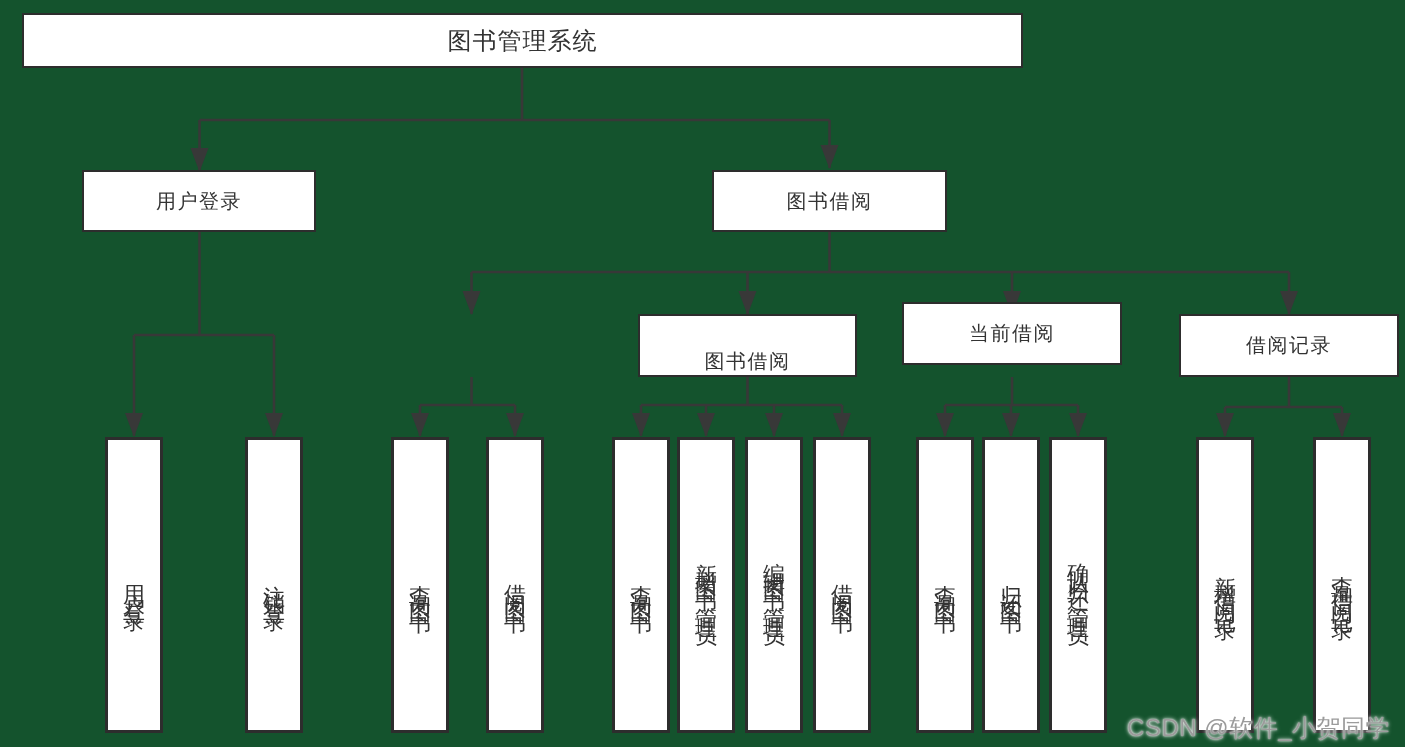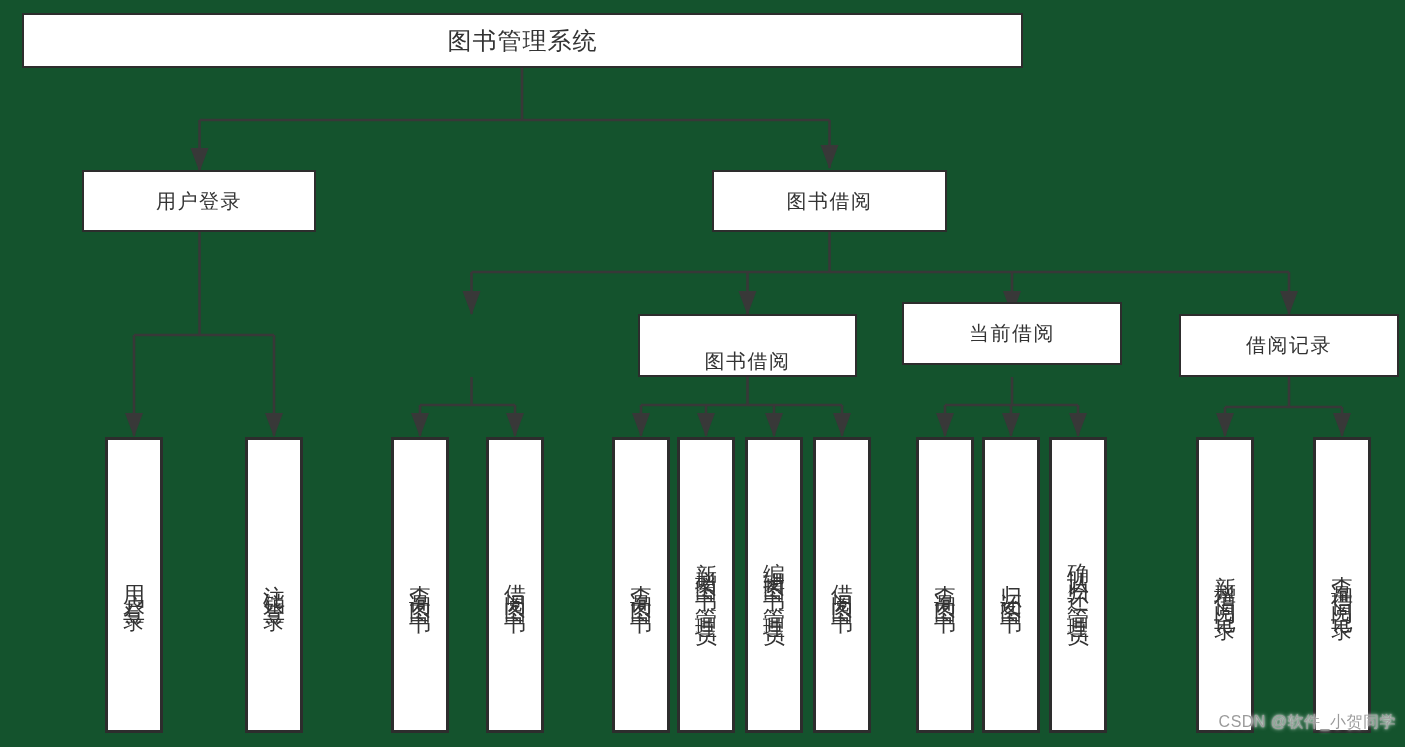--- a/index.html
+++ b/index.html
@@ -44,23 +44,23 @@
   }
   .box.v span {
     writing-mode: vertical-rl;
     text-orientation: mixed;
     font-size: 22px;
     letter-spacing: 9px;
     line-height: 1;
   }
   .watermark {
     position: absolute;
-    right: 9px;
+    right: 15px;
     top: 712px;
-    font-size: 16px;
+    font-size: 24px;
     letter-spacing: 0.5px;
     color: #9b9b9b;
     text-shadow: 0 0 2px #ffffff, 0 0 4px #ffffff;
     white-space: nowrap;
   }
 </style>
 </head>
 <body>
 
 <div id="canvas">

